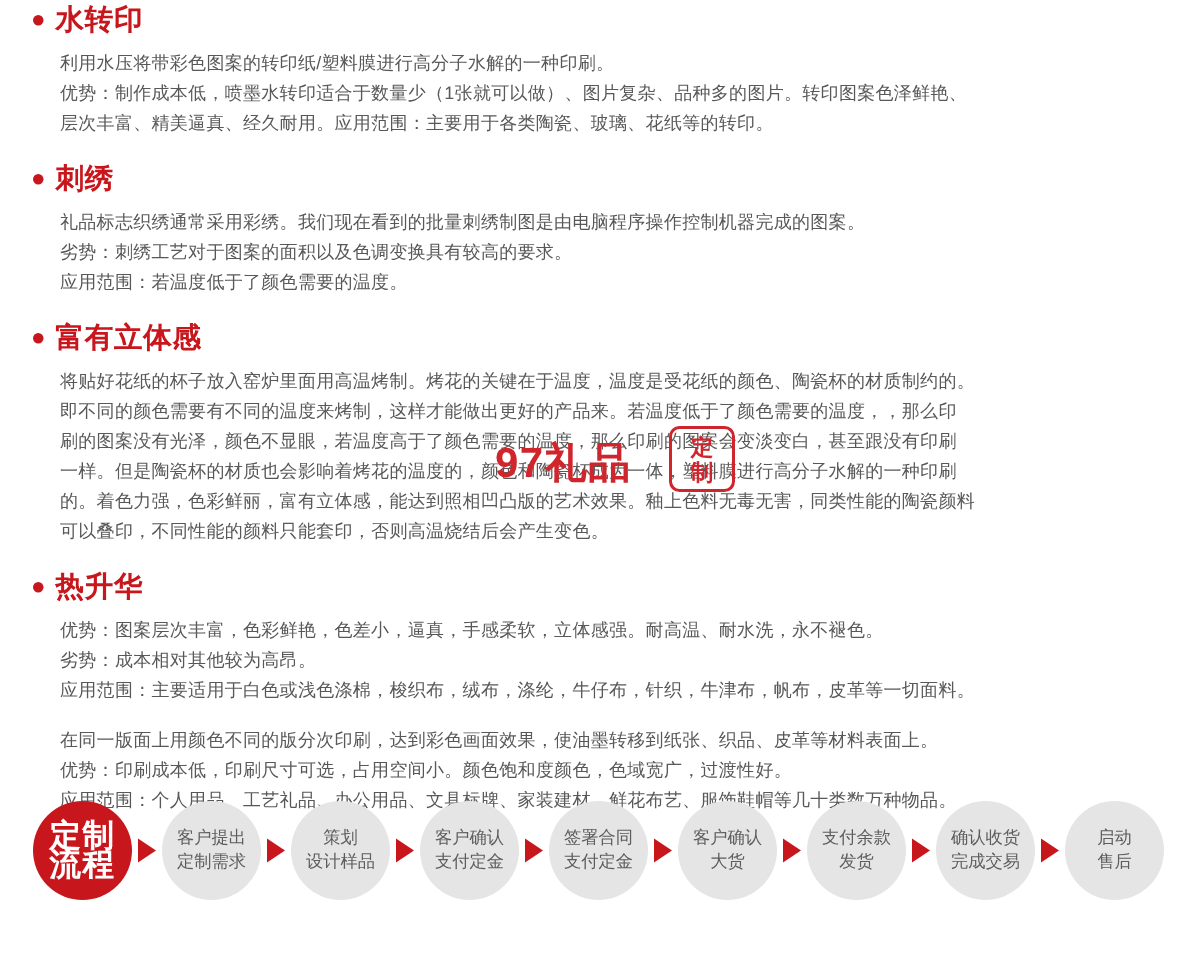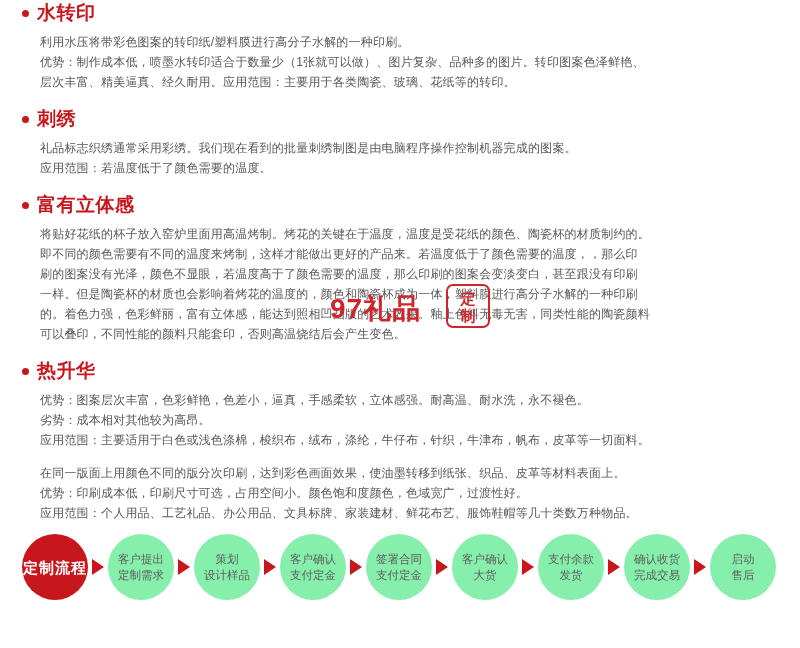--- a/index.html
+++ b/index.html
@@ -103,44 +103,44 @@
     display: flex;
     align-items: center;
     width: 760px;
   }
   .flow-start {
     width: 66px;
     height: 66px;
     border-radius: 50%;
     background: #c8161d;
     color: #ffffff;
-    font-size: 15px;
-    font-weight: bold;
-    display: flex;
-    flex-direction: row;
+    font-size: 21px;
+    font-weight: bold;
+    display: flex;
+    flex-direction: column;
     align-items: center;
     justify-content: center;
     line-height: 19px;
     flex: none;
     letter-spacing: 1px;
   }
   .arrow {
     width: 0;
     height: 0;
     border-top: 8px solid transparent;
     border-bottom: 8px solid transparent;
     border-left: 12px solid #c8161d;
     margin: 0 4px;
     flex: none;
   }
   .flow-step {
     width: 66px;
     height: 66px;
     border-radius: 50%;
-    background: #86efac;
+    background: #e5e5e5;
     color: #5d5d5d;
     font-size: 11.5px;
     display: flex;
     flex-direction: column;
     align-items: center;
     justify-content: center;
     line-height: 16px;
     flex: none;
     text-align: center;
   }
@@ -162,20 +162,21 @@
     </div>
   </div>
 
   <div class="section">
     <div class="sec-head">
       <span class="bullet"></span>
       <span class="sec-title">刺绣</span>
     </div>
     <div class="sec-body">
       <p class="line">礼品标志织绣通常采用彩绣。我们现在看到的批量刺绣制图是由电脑程序操作控制机器完成的图案。</p>
+      <p class="line">劣势：刺绣工艺对于图案的面积以及色调变换具有较高的要求。</p>
       <p class="line">应用范围：若温度低于了颜色需要的温度。</p>
     </div>
   </div>
 
   <div class="section">
     <div class="sec-head">
       <span class="bullet"></span>
       <span class="sec-title">富有立体感</span>
     </div>
     <div class="sec-body">

